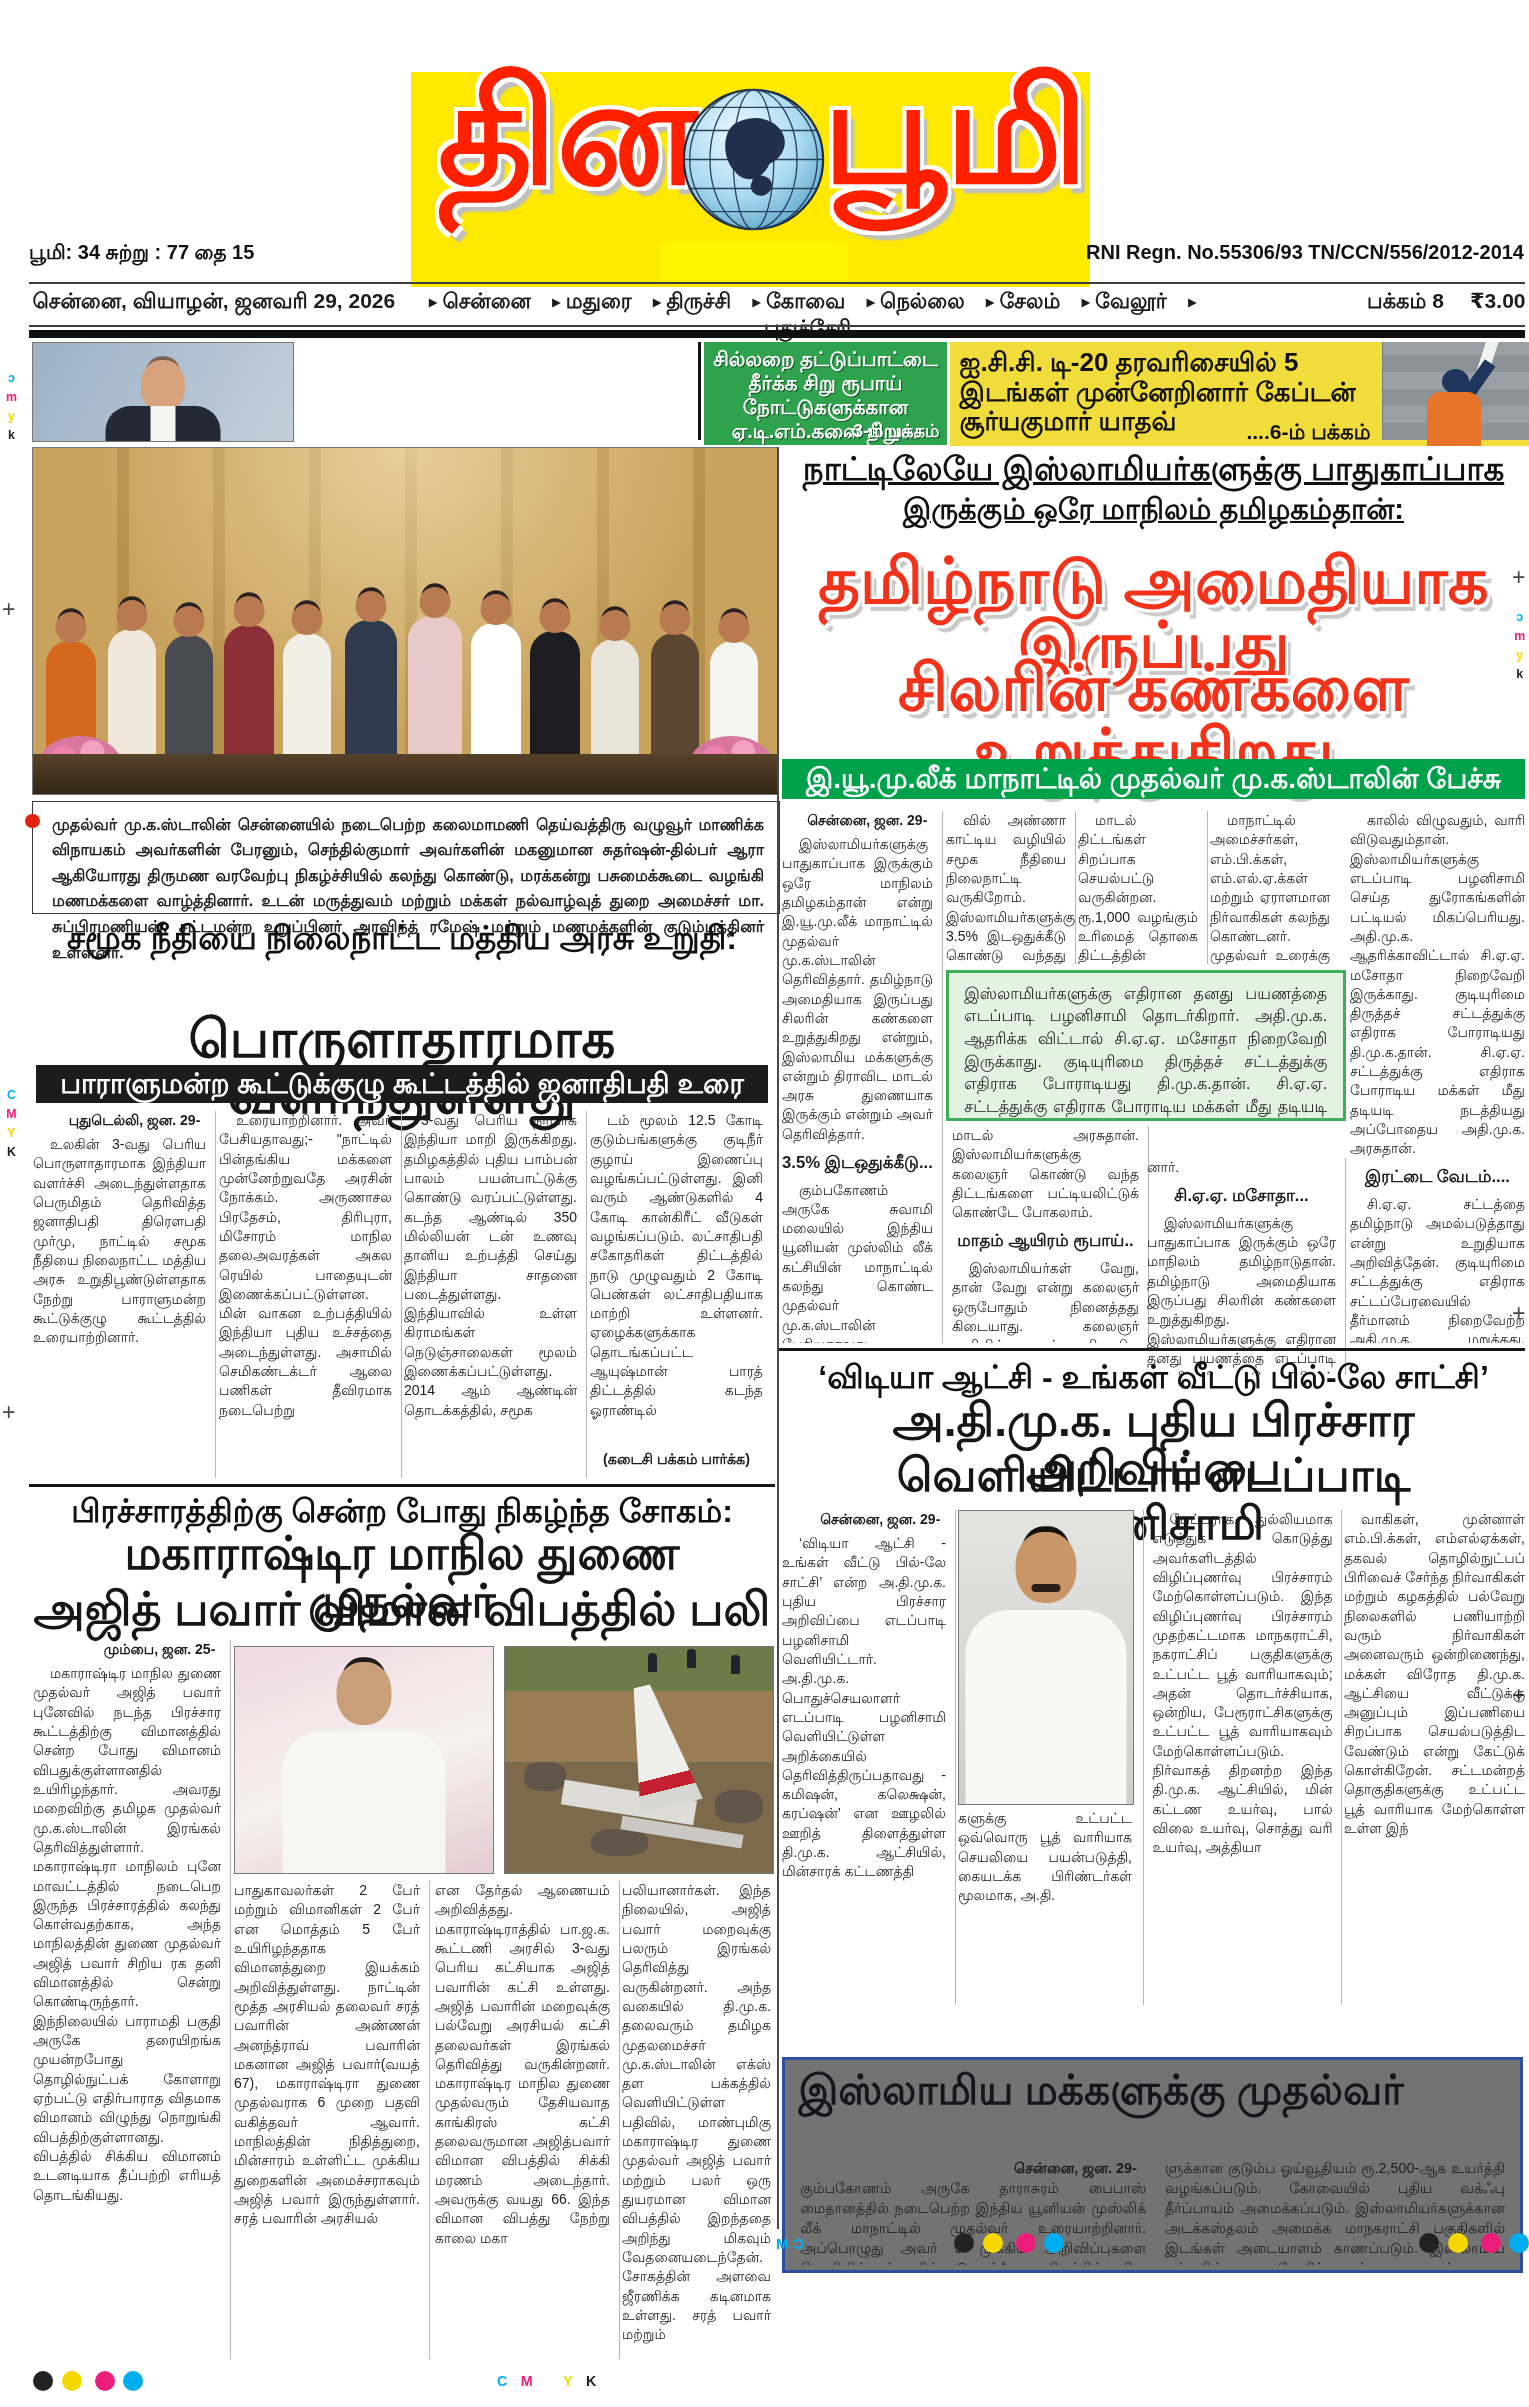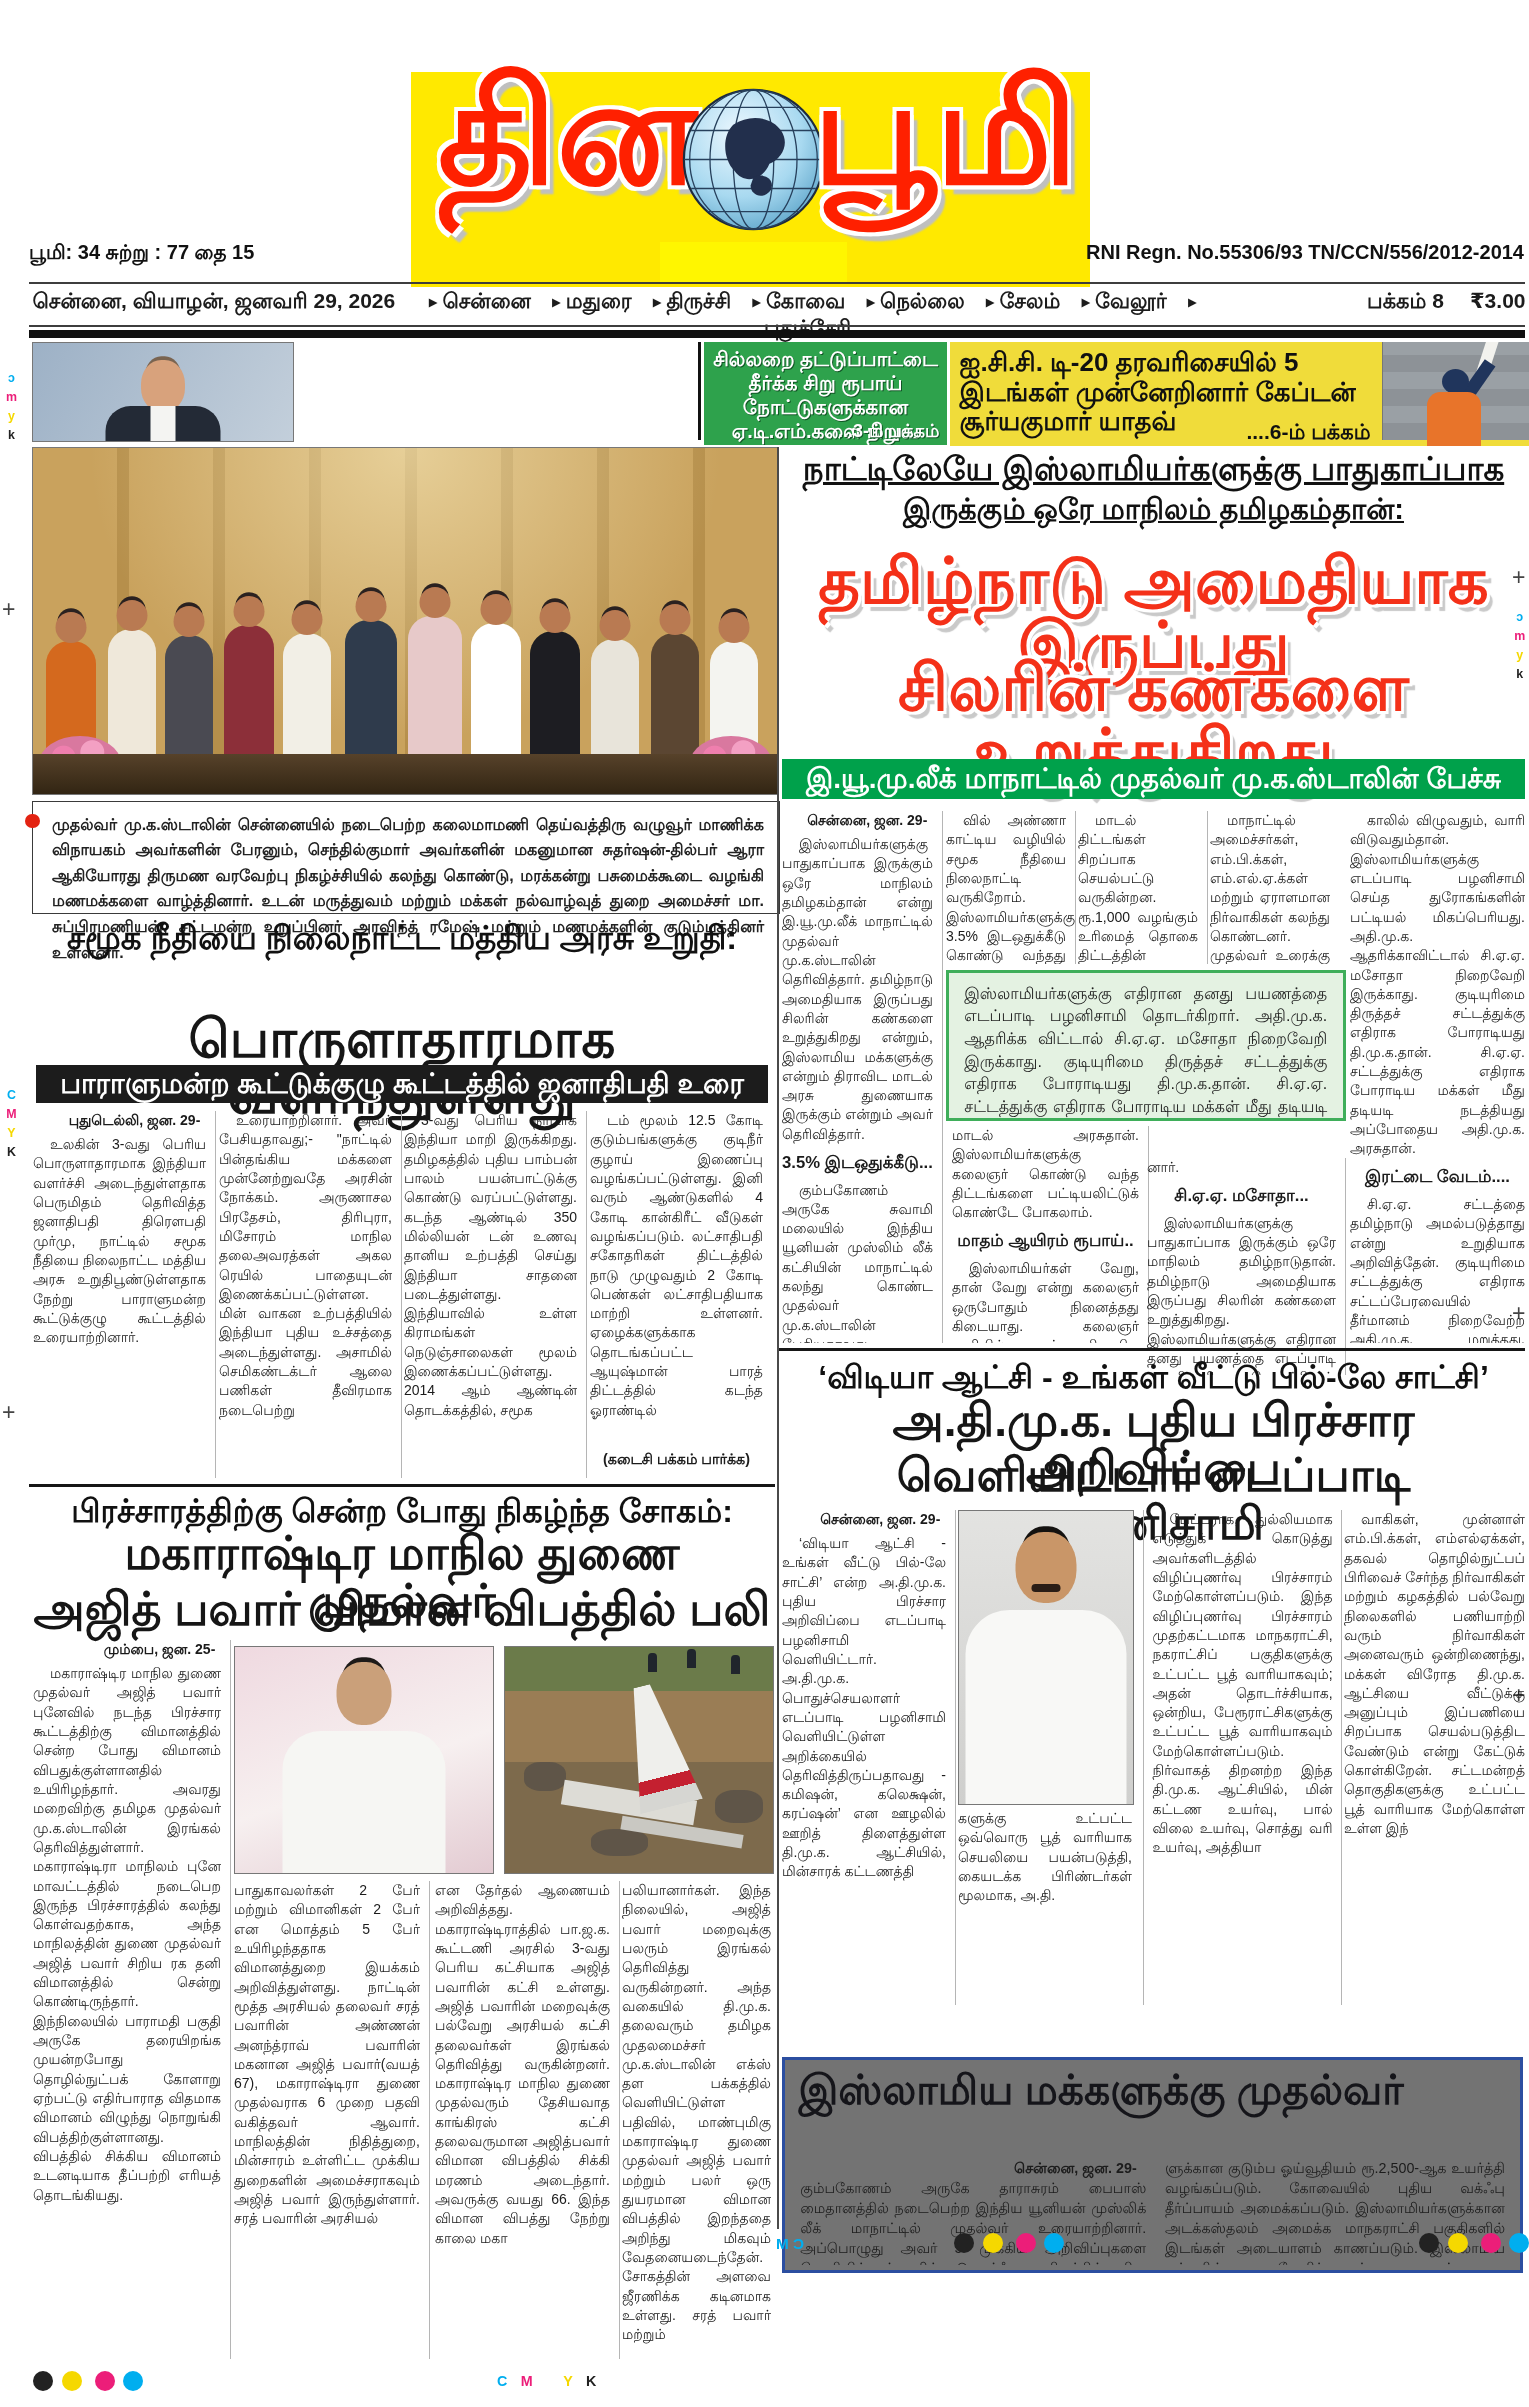--- a/index.html
+++ b/index.html
@@ -137,21 +137,21 @@
           </defs>
         <circle cx="50" cy="50" r="48" fill="url(#gg)" stroke="#1d2a3d" stroke-width="1.5"></circle>
         <ellipse cx="50" cy="50" rx="30" ry="48" fill="none" stroke="#27405c" stroke-width="0.9"></ellipse>
         <ellipse cx="50" cy="50" rx="14" ry="48" fill="none" stroke="#27405c" stroke-width="0.9"></ellipse>
         <ellipse cx="50" cy="50" rx="44" ry="48" fill="none" stroke="#27405c" stroke-width="0.9"></ellipse>
         <path d="M2 50 H98 M7 30 H93 M7 70 H93 M18 14 H82 M18 86 H82" stroke="#27405c" stroke-width="0.9"></path>
         <path d="M36 26 C48 18 63 21 69 30 C75 39 70 49 61 53 C56 65 43 67 37 58 C29 50 28 34 36 26 Z" fill="#222f4c"></path>
         <path d="M50 62 C58 59 65 64 62 71 C57 78 48 75 48 68 Z" fill="#222f4c"></path>
       </svg>
     </div>
-    <div class="mast-title" style="right:12px;">பூமி</div>
+    <div class="mast-title" style="right:2px;font-family:Liberation Serif, serif;">பூமி</div>
   </div>
   <div class="abs smallbold" style="left:29px;top:241px;">பூமி: 34  சுற்று : 77  தை  15</div>
   <div class="abs smallbold" style="left:1008px;top:241px;width:516px;text-align:right;">RNI Regn. No.55306/93 TN/CCN/556/2012-2014</div>
   <div class="hline" style="top:282px;"></div>
   <div class="dateline-row">
     <span class="abs" style="left:32.5px;">சென்னை,  வியாழன், ஜனவரி 29, 2026</span>
     <span class="abs" style="left:411px;width:793px;text-align:center;">
       <span class="cb">▶</span><span>சென்னை</span>
       <span class="cb">▶</span><span>மதுரை</span>
       <span class="cb">▶</span><span>திருச்சி</span>

